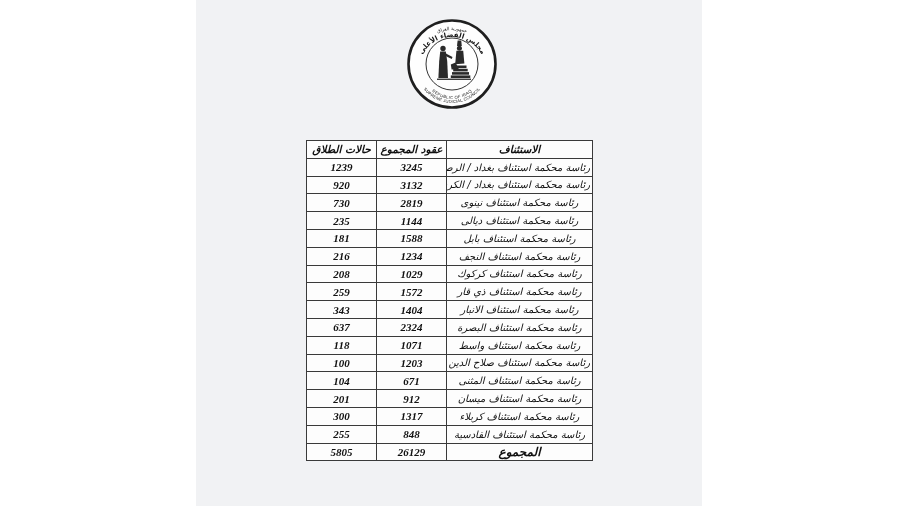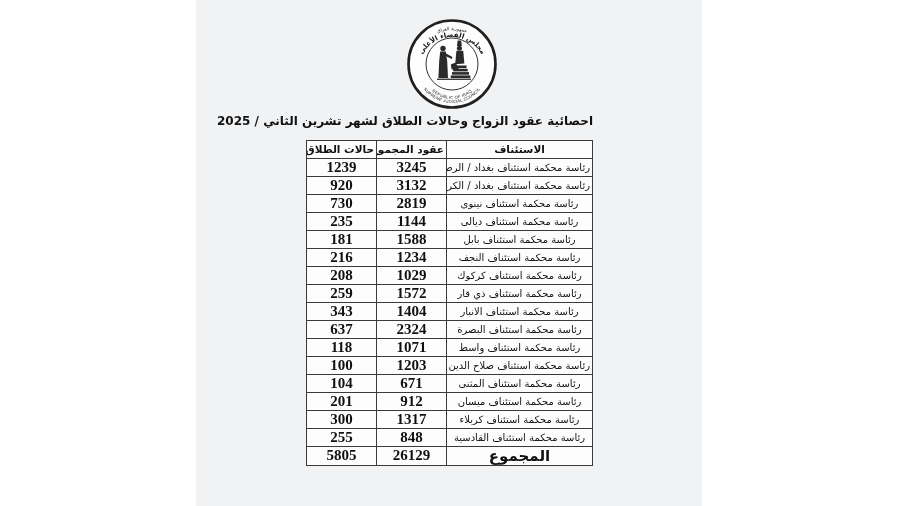--- a/index.html
+++ b/index.html
@@ -46,38 +46,39 @@
   table.stats col.c-div     { width: 70px; }
   table.stats th, table.stats td {
     border: 1px solid #3a3a3a;
     height: 16.8px;
     padding: 0 2px;
     text-align: center;
     vertical-align: middle;
     color: #111111;
     overflow: hidden;
     white-space: nowrap;
+    font-style: italic;
   }
   table.stats { border: 1.5px solid #2e2e2e; }
   th.hdr {
     font-size: 10.5px;
     font-weight: bold;
     font-family: "DejaVu Sans", sans-serif;
   }
   td.court {
     font-size: 10px;
     font-family: "DejaVu Sans", sans-serif;
   }
   td.num {
-    font-size: 15px;
+    font-size: 11px;
     font-weight: bold;
     font-family: "Liberation Serif", "DejaVu Serif", serif;
   }
   td.total-label {
-    font-size: 15px;
+    font-size: 12px;
     font-weight: bold;
   }
 </style>
 </head>
 <body>
 
 <div class="panel">
 
   <div class="seal">
     <svg width="92" height="94" viewBox="0 0 92 94" xmlns="http://www.w3.org/2000/svg">
@@ -119,21 +120,20 @@
 
       <text font-size="4.2" fill="#222222" text-anchor="middle" letter-spacing="0.3" font-family="Liberation Sans, sans-serif">
         <textPath href="#arcBotInner" startOffset="50%">REPUBLIC OF IRAQ</textPath>
       </text>
       <text font-size="4.2" fill="#222222" text-anchor="middle" letter-spacing="0.2" font-family="Liberation Sans, sans-serif">
         <textPath href="#arcBotOuter" startOffset="50%">SUPREME JUDICIAL COUNCIL</textPath>
       </text>
     </svg>
   </div>
 
-  <div class="doc-title">احصائية عقود الزواج وحالات الطلاق لشهر تشرين الثاني / 2025</div>
 
   <table class="stats">
     <colgroup>
       <col class="c-court">
         <col class="c-marr">
         <col class="c-div">
     </colgroup>
     <thead>
       <tr>
         <th class="hdr">الاستئناف</th>

